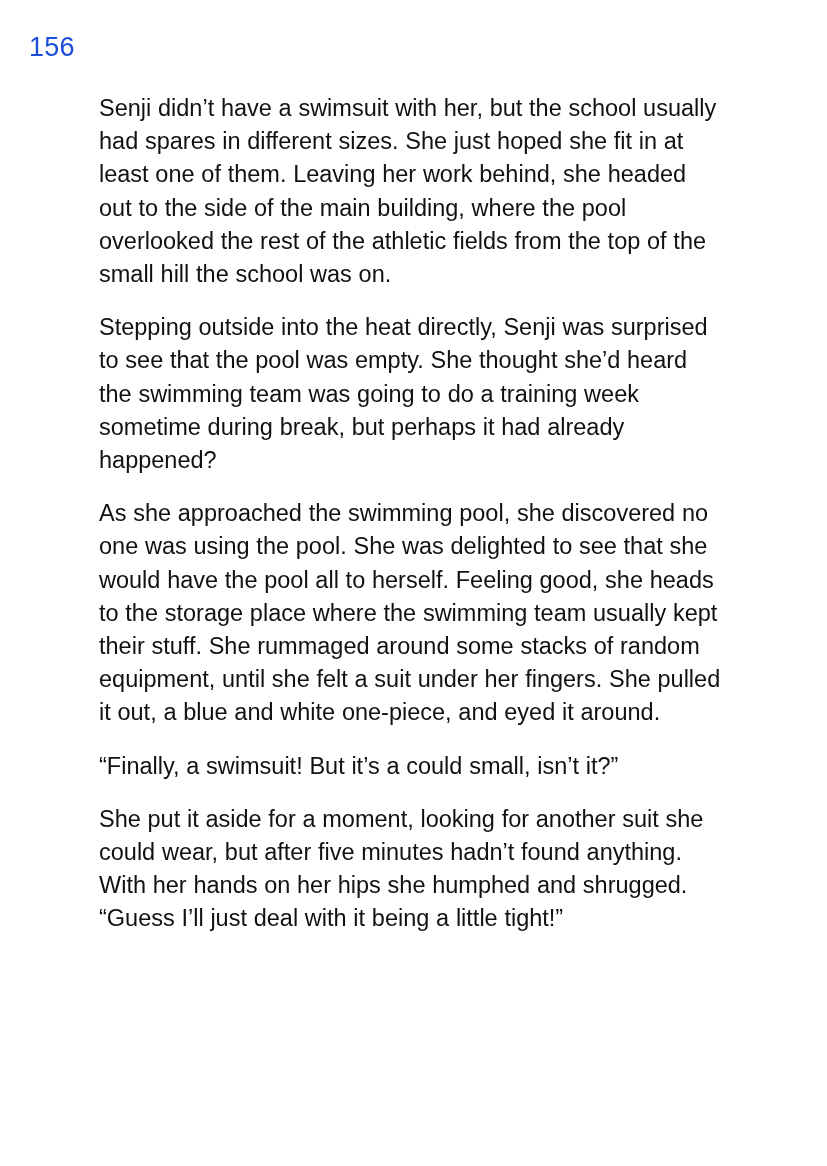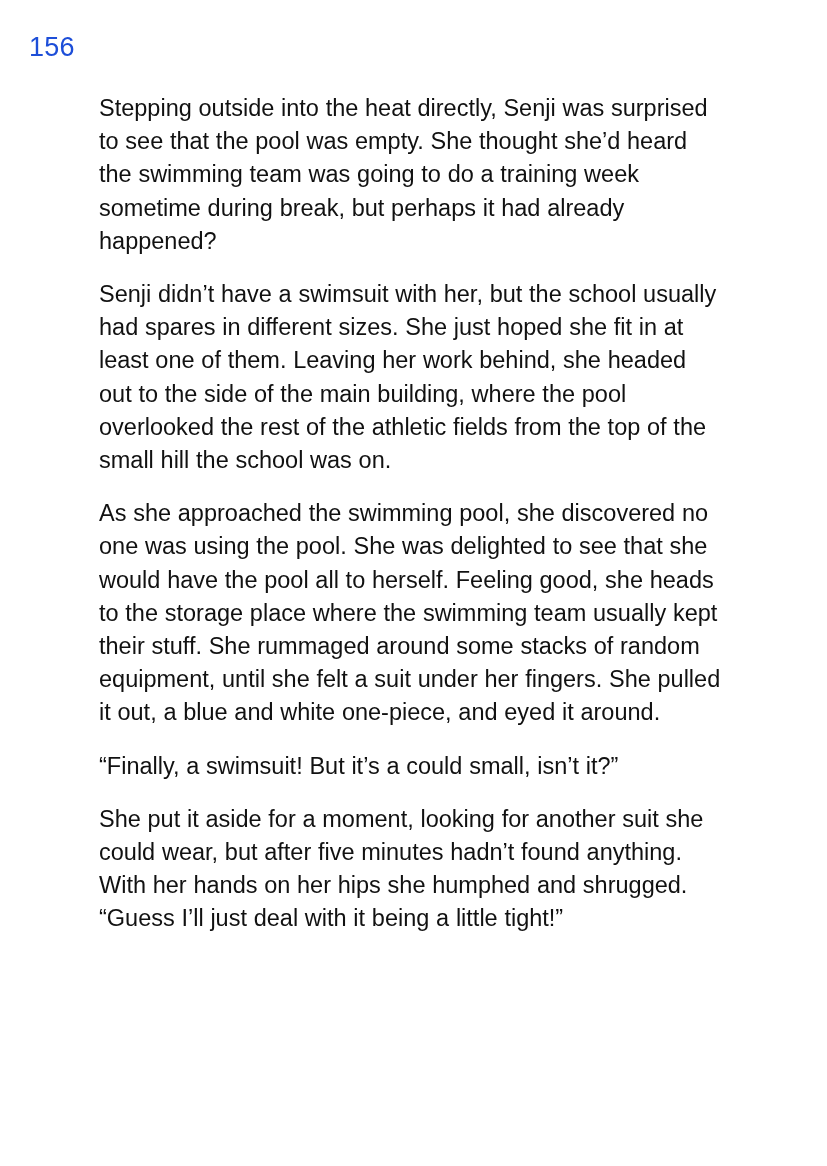--- a/index.html
+++ b/index.html
@@ -51,20 +51,20 @@
   }
 </style>
 </head>
 <body>
 
 <div class="page">
 
   <div class="folio">156</div>
 
   <div class="text-body">
+    <p class="para">Senji didn’t have a swimsuit with her, but the school usually had spares in different sizes. She just hoped she fit in at least one of them. Leaving her work behind, she headed out to the side of the main building, where the pool overlooked the rest of the athletic fields from the top of the small hill the school was on.</p>
     <p class="para">Stepping outside into the heat directly, Senji was surprised to see that the pool was empty. She thought she’d heard the swimming team was going to do a training week sometime during break, but perhaps it had already happened?</p>
-    <p class="para">Senji didn’t have a swimsuit with her, but the school usually had spares in different sizes. She just hoped she fit in at least one of them. Leaving her work behind, she headed out to the side of the main building, where the pool overlooked the rest of the athletic fields from the top of the small hill the school was on.</p>
     <p class="para">As she approached the swimming pool, she discovered no one was using the pool. She was delighted to see that she would have the pool all to herself. Feeling good, she heads to the storage place where the swimming team usually kept their stuff. She rummaged around some stacks of random equipment, until she felt a suit under her fingers. She pulled it out, a blue and white one-piece, and eyed it around.</p>
     <p class="para">“Finally, a swimsuit! But it’s a could small, isn’t it?”</p>
     <p class="para">She put it aside for a moment, looking for another suit she could wear, but after five minutes hadn’t found anything. With her hands on her hips she humphed and shrugged. “Guess I’ll just deal with it being a little tight!”</p>
   </div>
 
 </div>
 
 </body></html>

